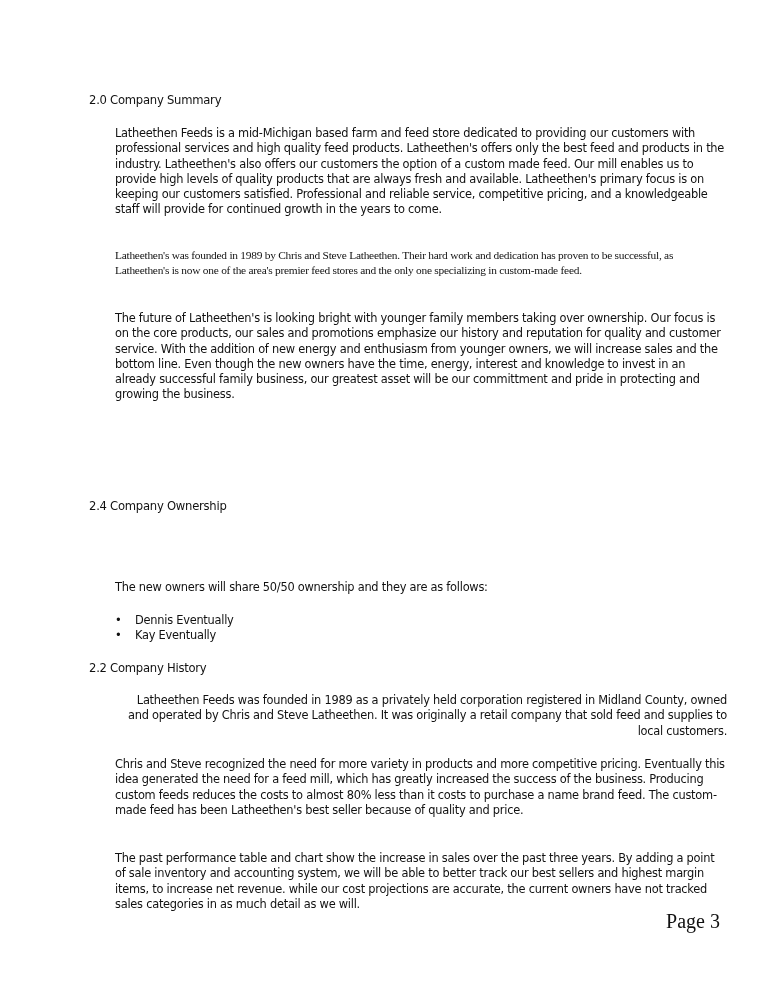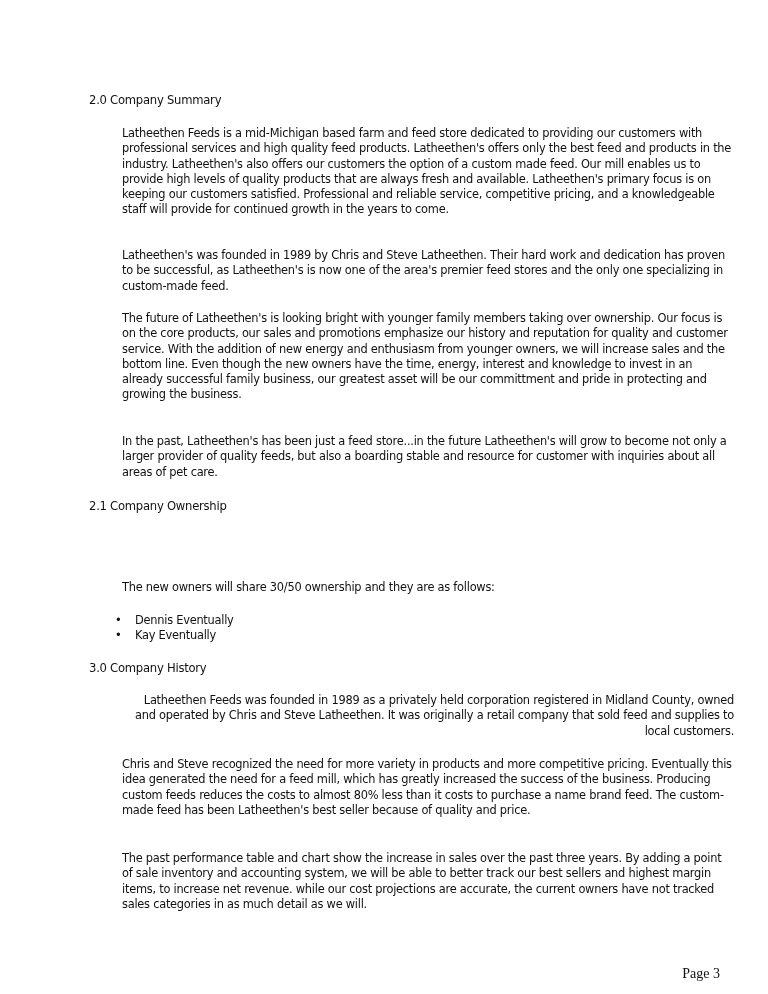--- a/index.html
+++ b/index.html
@@ -3,53 +3,52 @@
   <meta charset="utf-8">
   <style>
     html, body { margin: 0; padding: 0; background: #ffffff; }
     body { width: 768px; height: 994px; position: relative; overflow: hidden; }
     .page {
       position: absolute; left: 0; top: 0; width: 768px; height: 788px;
       font-family: "DejaVu Sans", sans-serif; color: #111111;
       font-size: 11.4px; line-height: 15.3px; letter-spacing: -0.25px;
     }
     .heading { position: absolute; left: 89px; margin: 0; font-weight: normal; font-size: 11.6px; }
-    .para { position: absolute; left: 122px; width: 612px; margin: 0; }
+    .para { position: absolute; left: 115px; width: 612px; margin: 0; }
     .bullet-list { position: absolute; left: 115px; margin: 0; padding: 0; list-style: none; }
     .bullet-list li { position: relative; padding-left: 20px; height: 15.3px; }
     .bullet-list li .dot { position: absolute; left: 0; top: 0; }
     .page-number {
-      position: absolute; right: 48px; top: 966px;
-      font-family: "Liberation Serif", serif; font-size: 14px; letter-spacing: 0;
+      position: absolute; right: 48px; top: 914px;
+      font-family: "Liberation Serif", serif; font-size: 20px; letter-spacing: 0;
     }
   </style>
 </head>
 <body>
 
 <div class="page">
 
   <h2 class="heading" style="top:93px;">2.0 Company Summary</h2>
   <p class="para" style="top:126px;">Latheethen Feeds is a mid-Michigan based farm and feed store dedicated to providing our customers with professional services and high quality feed products. Latheethen's offers only the best feed and products in the industry. Latheethen's also offers our customers the option of a custom made feed. Our mill enables us to provide high levels of quality products that are always fresh and available. Latheethen's primary focus is on keeping our customers satisfied. Professional and reliable service, competitive pricing, and a knowledgeable staff will provide for continued growth in the years to come.</p>
-  <p class="para" style="top:248px;">Latheethen's was founded in 1989 by Chris and Steve Latheethen. Their hard work and dedication has proven to be successful, as Latheethen's is now one of the area's premier feed stores and the only one specializing in custom-made feed.</p>
+  <p class="para" style="top:248px;font-family:Liberation Serif, serif;">Latheethen's was founded in 1989 by Chris and Steve Latheethen. Their hard work and dedication has proven to be successful, as Latheethen's is now one of the area's premier feed stores and the only one specializing in custom-made feed.</p>
   <p class="para" style="top:311px;">The future of Latheethen's is looking bright with younger family members taking over ownership. Our focus is on the core products, our sales and promotions emphasize our history and reputation for quality and customer service. With the addition of new energy and enthusiasm from younger owners, we will increase sales and the bottom line. Even though the new owners have the time, energy, interest and knowledge to invest in an already successful family business, our greatest asset will be our committment and pride in protecting and growing the business.</p>
-  <p class="para" style="top:434px;">In the past, Latheethen's has been just a feed store...in the future Latheethen's will grow to become not only a larger provider of quality feeds, but also a boarding stable and resource for customer with inquiries about all areas of pet care.</p>
 
-  <h2 class="heading" style="top:499px;">2.1 Company Ownership</h2>
-  <p class="para" style="top:580px;">The new owners will share 30/50 ownership and they are as follows:</p>
+  <h2 class="heading" style="top:499px;">2.4 Company Ownership</h2>
+  <p class="para" style="top:580px;">The new owners will share 50/50 ownership and they are as follows:</p>
 
   <ul class="bullet-list" style="top:613px;">
     <li>
       <span class="dot">•</span>
       <span>Dennis Eventually</span>
     </li>
     <li>
       <span class="dot">•</span>
       <span>Kay Eventually</span>
     </li>
   </ul>
 
-  <h2 class="heading" style="top:661px;">3.0 Company History</h2>
+  <h2 class="heading" style="top:661px;">2.2 Company History</h2>
   <p class="para" style="top:693px;text-align:right;">Latheethen Feeds was founded in 1989 as a privately held corporation registered in Midland County, owned and operated by Chris and Steve Latheethen. It was originally a retail company that sold feed and supplies to local customers.</p>
   <p class="para" style="top:757px;">Chris and Steve recognized the need for more variety in products and more competitive pricing. Eventually this idea generated the need for a feed mill, which has greatly increased the success of the business. Producing custom feeds reduces the costs to almost 80% less than it costs to purchase a name brand feed. The custom-made feed has been Latheethen's best seller because of quality and price.</p>
   <p class="para" style="top:851px;">The past performance table and chart show the increase in sales over the past three years. By adding a point of sale inventory and accounting system, we will be able to better track our best sellers and highest margin items, to increase net revenue. while our cost projections are accurate, the current owners have not tracked sales categories in as much detail as we will.</p>
 
   <div class="page-number">Page 3</div>
 </div>
 
 </body></html>

